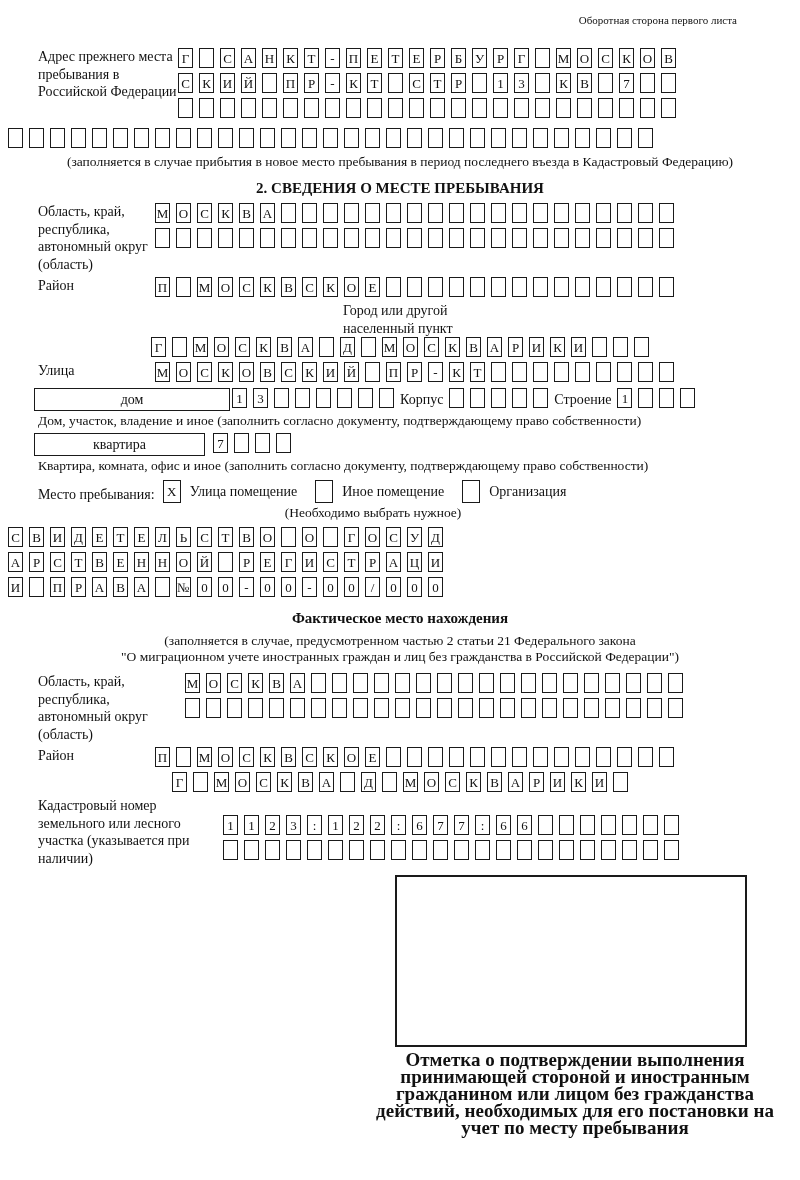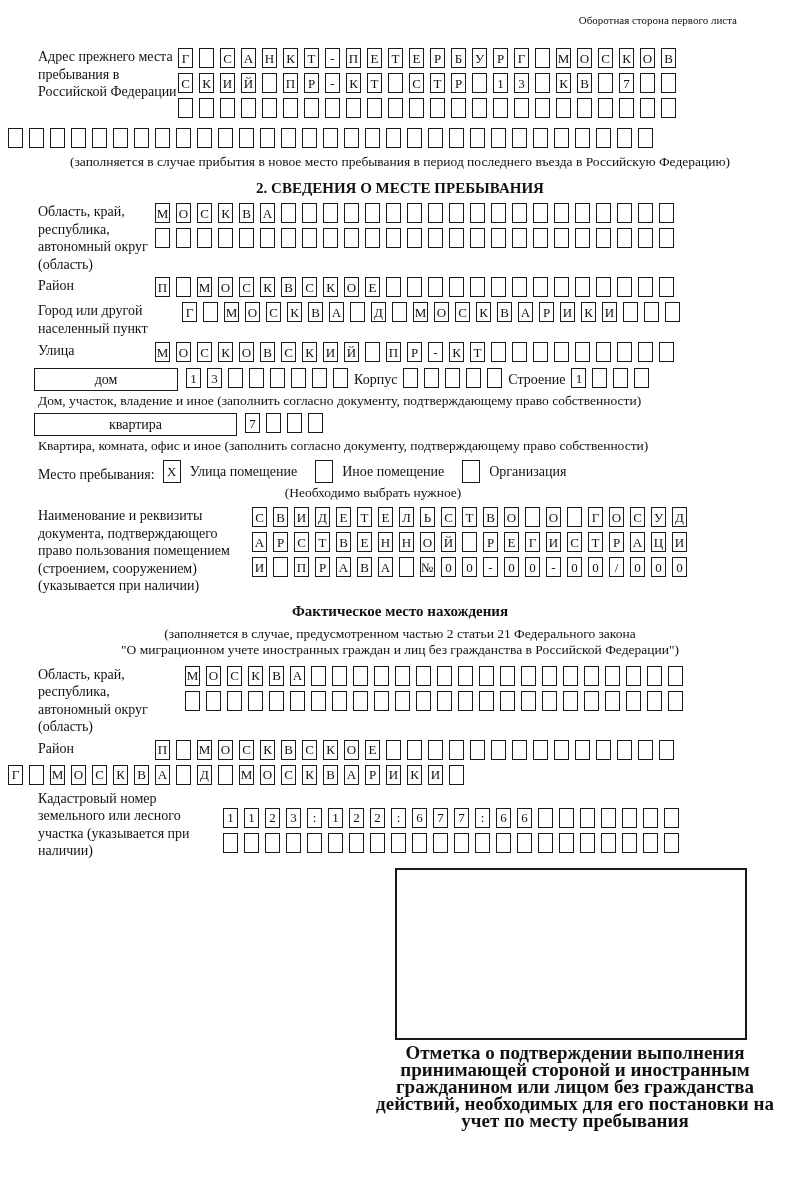--- a/index.html
+++ b/index.html
@@ -7,21 +7,21 @@
   body {
     width:800px; height:1180px;
     font-family:"Liberation Serif","DejaVu Serif",serif;
     color:#111;
     padding:14px 8px 0 8px;
     overflow:hidden;
   }
   .hdr-right { text-align:right; padding-right:55px; font-size:11px; margin-bottom:22px; }
 
   .flex { display:flex; align-items:flex-start; }
-  .flex.vcenter { align-items:flex-start; }
+  .flex.vcenter { align-items:center;flex-direction:column; }
   .lbl { font-size:14px; line-height:17.5px; flex:none; }
   .ml30 { margin-left:30px; }
   .ml26 { margin-left:26px; }
   .w140 { width:140px; } .w117 { width:117px; } .w144 { width:144px; }
   .w214 { width:214px; } .w147 { width:147px; } .w185 { width:185px; }
 
   .rows > .cellrow { margin-bottom:5px; }
   .cellrow { display:flex; gap:6px; flex:none; }
   .cell {
     width:15px; height:20px; flex:none;
@@ -35,22 +35,22 @@
 
   .mb2 { margin-bottom:2px; } .mb4 { margin-bottom:4px; } .mb5 { margin-bottom:5px; }
   .mb6 { margin-bottom:6px; } .mb8 { margin-bottom:8px; } .mt5 { margin-top:5px; }
   .mt6 { margin-top:6px; } .mt8 { margin-top:8px; } .mt10 { margin-top:10px; }
 
   .widebox {
     border:1.5px solid #1a1a1a; height:23px; flex:none;
     display:flex; align-items:center; justify-content:center;
     font-size:14px; background:#fff;
   }
-  .wb-house { width:144px; margin-right:8px; }
-  .wb-apt { width:203px; margin-right:8px; }
+  .wb-house { width:196px; margin-right:2px; }
+  .wb-apt { width:171px; margin-right:8px; }
   .inline-lbl { font-size:14px; line-height:23px; padding:0 6px; flex:none; }
 
   .stay-row { display:flex; align-items:flex-end; font-size:14px; }
   .stay-row .stay-label { margin-right:8px; }
   .opt { display:inline-flex; align-items:center; gap:9px; }
   .opt + .opt { margin-left:18px; }
   .checkbox {
     width:18px; height:23px; flex:none;
     border:1.5px solid #1a1a1a;
     display:inline-flex; align-items:center; justify-content:center;
@@ -184,21 +184,21 @@
         <span class="cell"></span>
         <span class="cell"></span>
         <span class="cell"></span>
         <span class="cell"></span>
         <span class="cell"></span>
         <span class="cell"></span>
         <span class="cell"></span>
         <span class="cell"></span>
         <span class="cell"></span>
       </div>
-    <div class="note center mt6">(заполняется в случае прибытия в новое место пребывания в период последнего въезда в Российскую Федерацию)</div>
+    <div class="note center mt6">(заполняется в случае прибытия в новое место пребывания в период последнего въезда в Кадастровый Федерацию)</div>
   </div>
 
   <div class="sec-title mt10 mb6">2. СВЕДЕНИЯ О МЕСТЕ ПРЕБЫВАНИЯ</div>
 
   <div class="flex mb4">
     <div class="lbl ml30 w117">Область, край, республика, автономный округ (область)</div>
     <div class="rows">
       <div class="cellrow">
           <span class="cell">М</span>
           <span class="cell">О</span>
@@ -402,21 +402,20 @@
         </span>
         <span class="opt">
           <span class="checkbox"></span>
           <span>Организация</span>
         </span>
       </span>
   </div>
   <div class="note stay-note mb6">(Необходимо выбрать нужное)</div>
 
   <div class="flex">
-    <div class="lbl ml30 w214">Наименование и реквизиты документа, подтверждающего право пользования помещением (строением, сооружением) (указывается при наличии)</div>
     <div class="rows">
       <div class="cellrow">
           <span class="cell">С</span>
           <span class="cell">В</span>
           <span class="cell">И</span>
           <span class="cell">Д</span>
           <span class="cell">Е</span>
           <span class="cell">Т</span>
           <span class="cell">Е</span>
           <span class="cell">Л</span>

